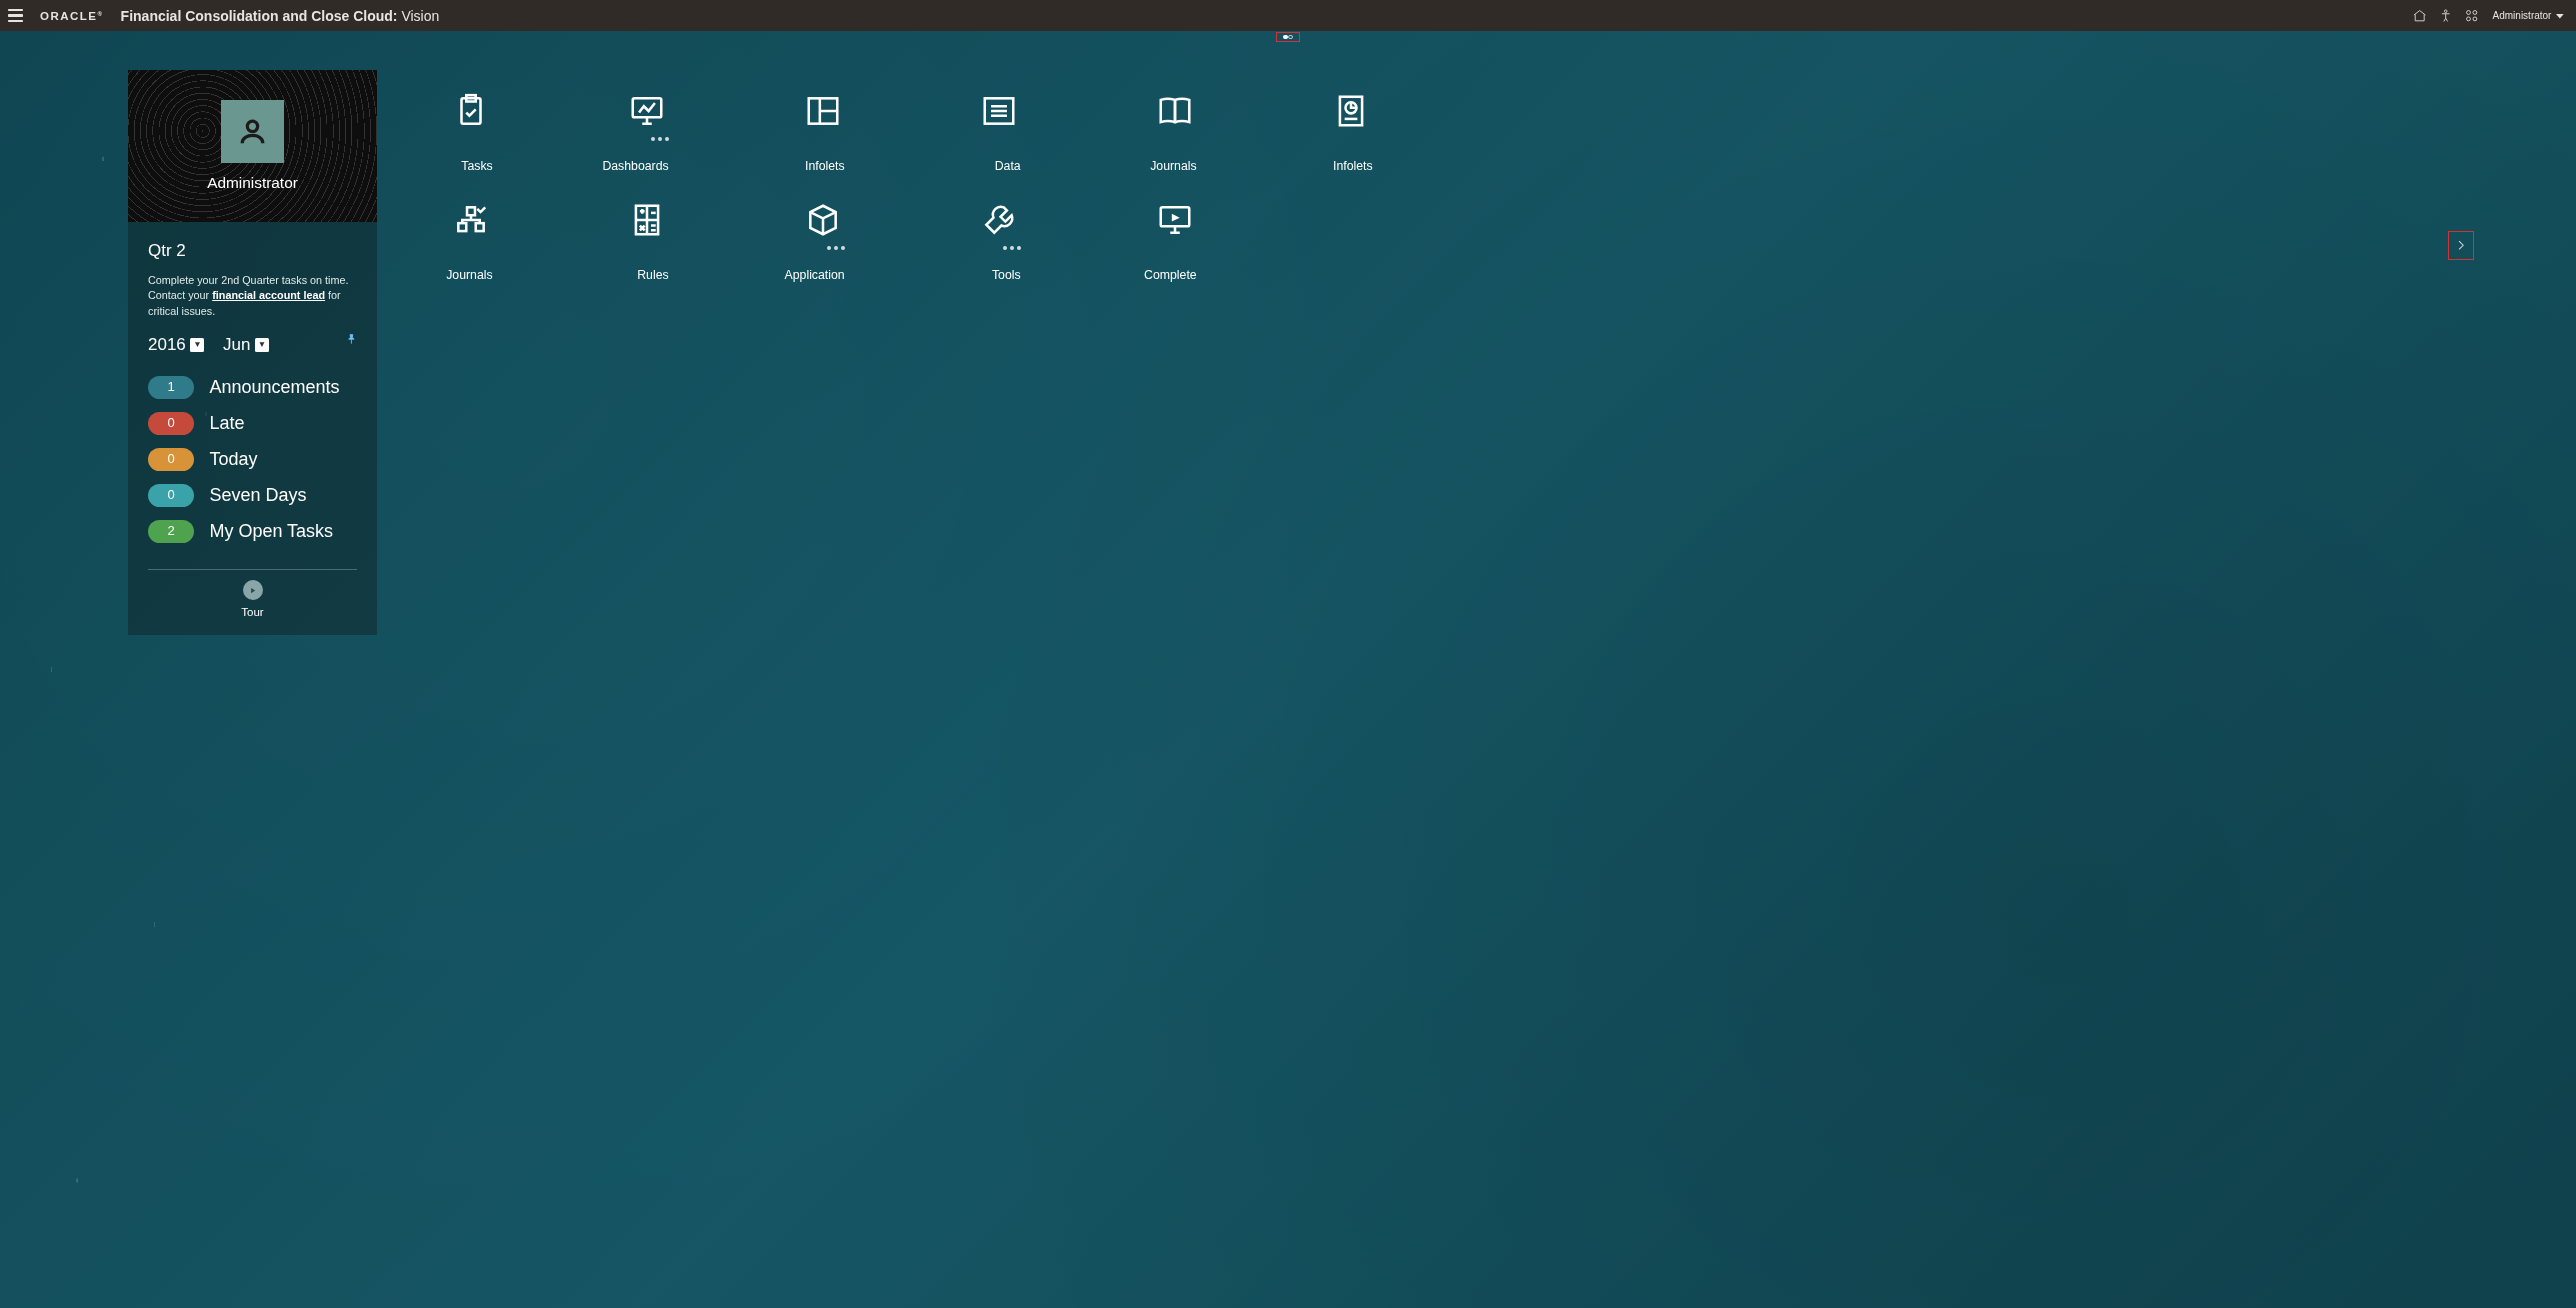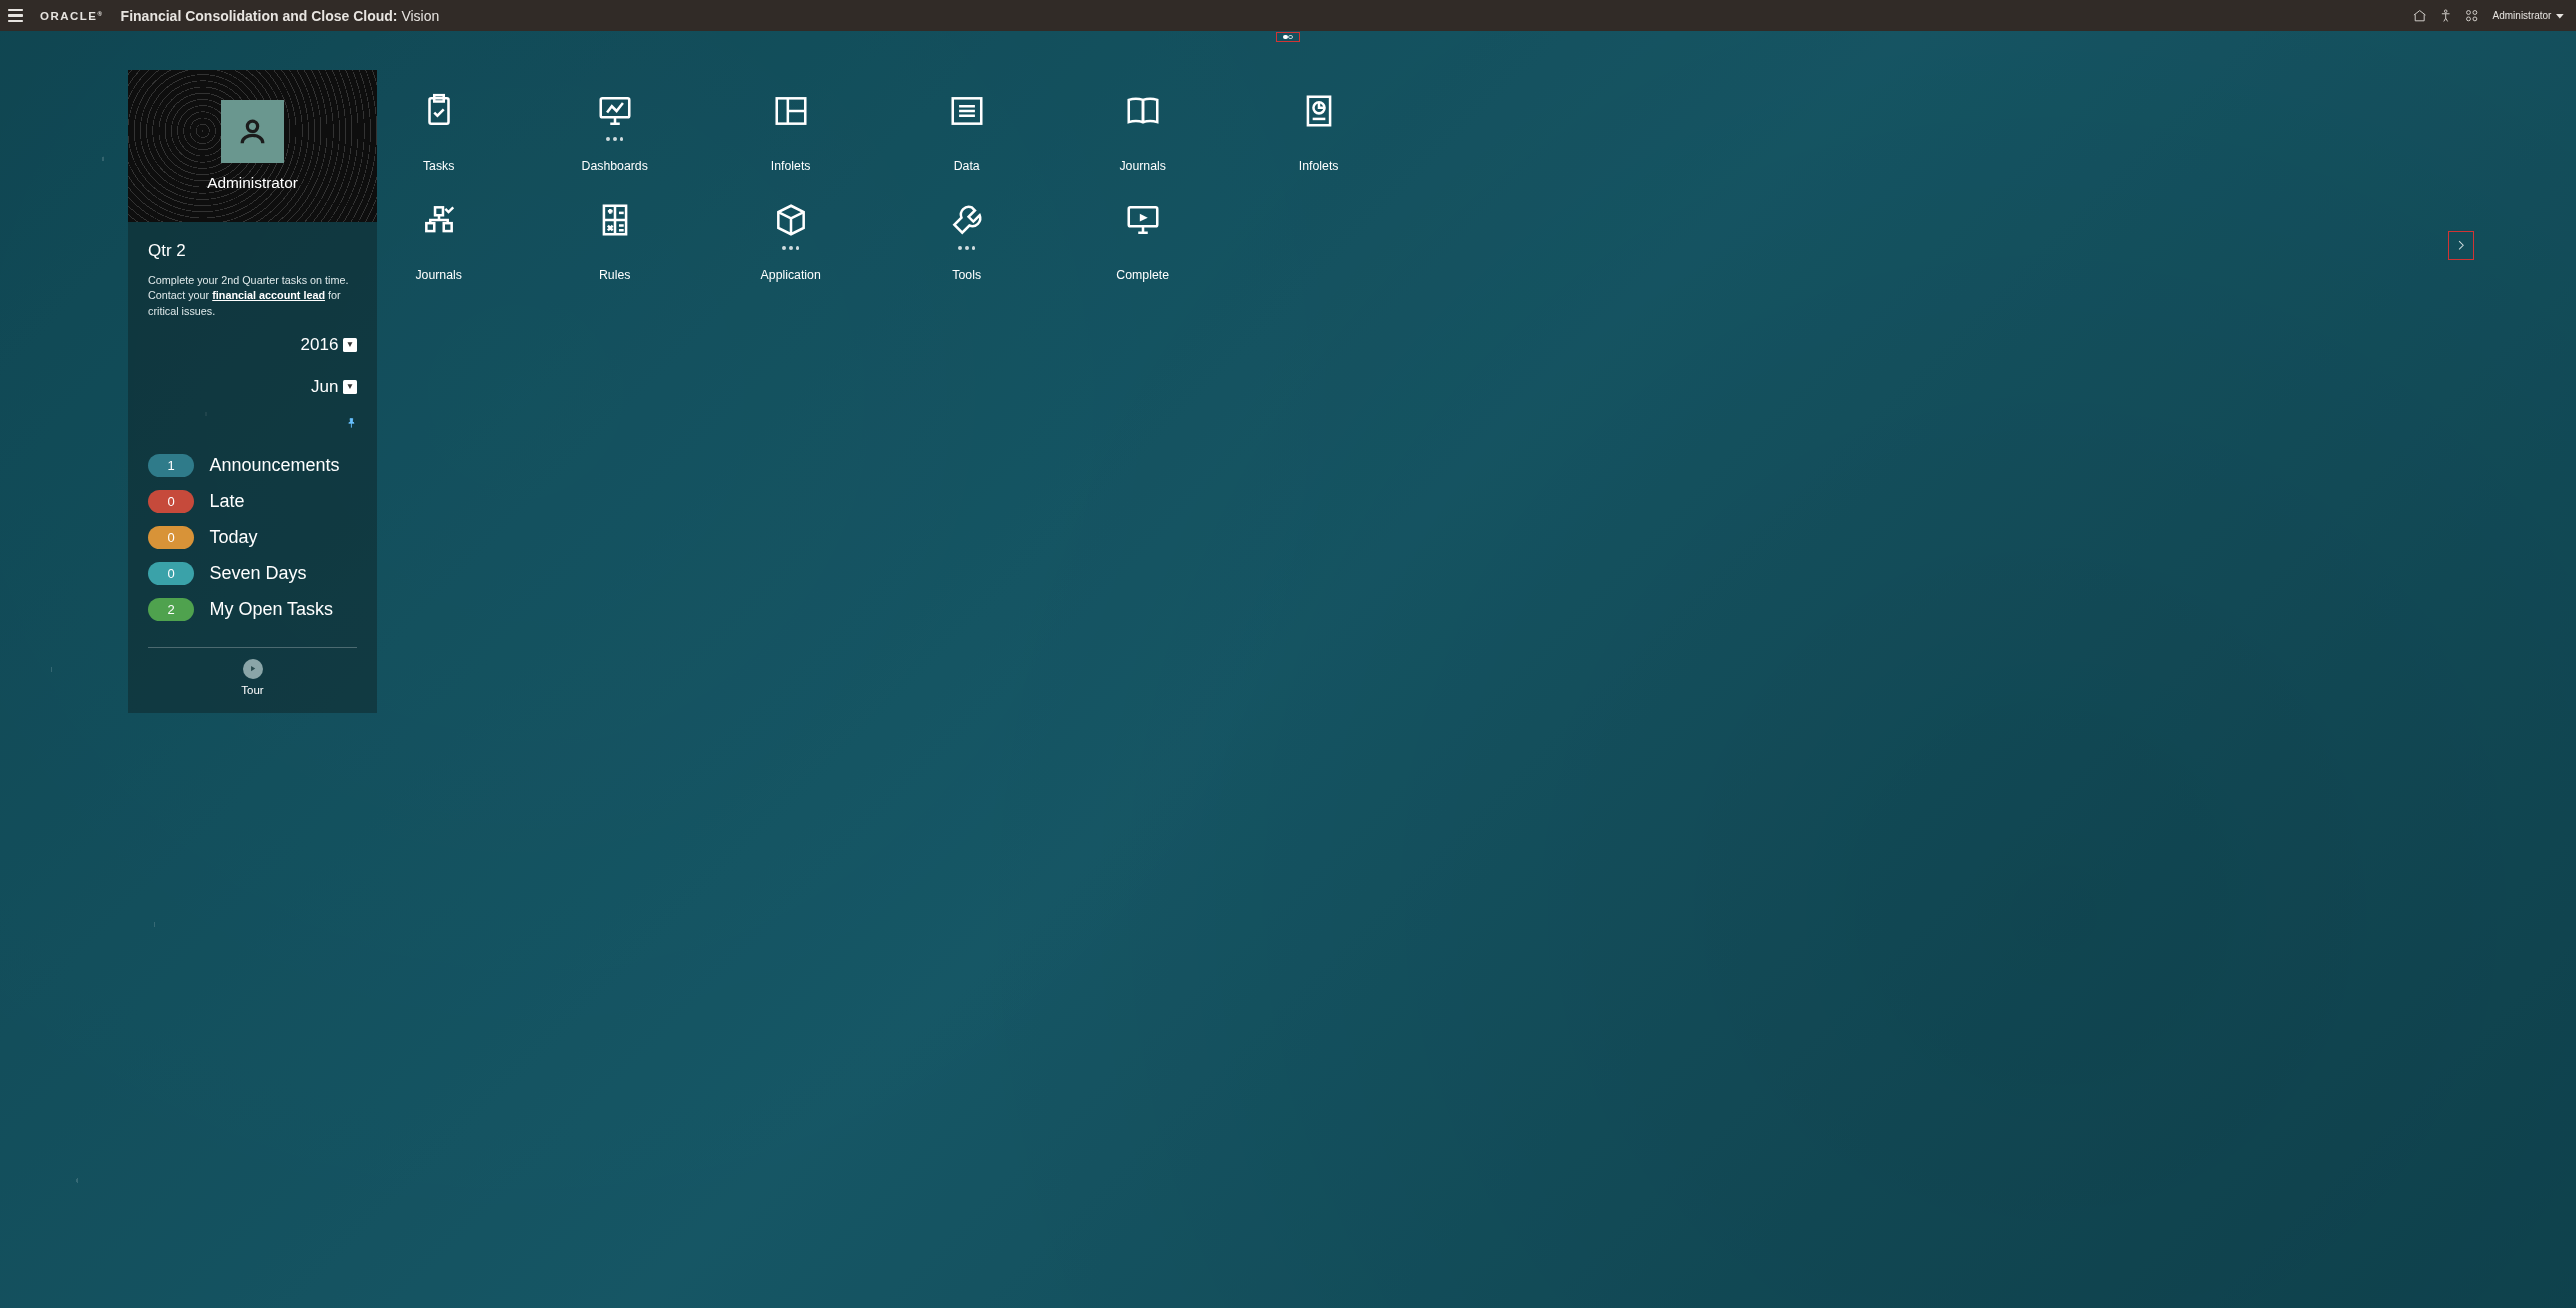--- a/index.html
+++ b/index.html
@@ -81,21 +81,21 @@
     margin-bottom:10.8px;
   }
   .avatar svg { width:31px; height:31px; stroke:#1b1b1b; stroke-width:2.5; fill:none; }
   .panel-head .uname { font-size:15.4px; font-weight:400; color:#fff; }
 
   .panel-body { padding: 17px 20px 9.2px 20px; font-size:10.8px; line-height:1.4; }
   .qtr-title { font-size:17px; font-weight:400; margin-bottom:10.8px; }
   .desc { font-size:10.8px; color:#dfe9ea; margin-bottom:14px; }
   .desc a { color:#fff; text-decoration:underline; font-weight:600;margin-top:48px; }
 
-  .period-row { display:flex; align-items:flex-end; gap:18.5px; margin-bottom:18.5px;flex-direction:column; }
+  .period-row { display:flex; align-items:flex-start; gap:18.5px; margin-bottom:18.5px; }
   .period-sel { display:flex; align-items:center; font-size:17px; font-weight:400; cursor:pointer; }
   .period-sel .dd { margin-left:4.6px; width:14px; height:14px; background:#fff; color:#333; display:flex; align-items:center; justify-content:center; font-size:8.5px; border-radius:1.5px; }
   .pin { margin-left:auto; color:#69c1ff; font-size:12.3px; cursor:pointer; }
 
   .counts { display:flex; flex-direction:column; gap:10.8px; }
   .count-row { display:flex; align-items:center; gap:15.4px; }
   .pill { min-width:46px; height:23px; border-radius:11.5px; display:flex; align-items:center; justify-content:center; font-size:13px; font-weight:500; color:#fff; }
   .pill.blue   { background:#2f7b8a; }
   .pill.red    { background:#c64a3b; }
   .pill.orange { background:#d89338; }
@@ -109,21 +109,21 @@
   .panel-footer .tour-label { font-size:11.5px; margin-top:3.1px; }
 
   
   .board {
     flex:1;
     display:flex; flex-direction:column;
     gap: 26px;
     padding-top: 20px;
   }
   .board-row { display:flex; gap: 68px; align-items:flex-start; margin-left: 7.7px; }
-  .card { width:108px; display:flex; flex-direction:column; align-items:center; cursor:pointer; }
+  .card { width:108px; display:flex; flex-direction:column; align-items:flex-end; cursor:pointer; }
   .card .tile { width:43px; height:43px; display:flex; align-items:center; justify-content:center; }
   .card .tile svg { width:38px; height:38px; stroke:#fff; fill:none; stroke-width:1.6; }
   .card .dots { display:flex; gap:3.1px; margin-top:4.6px; height:6.2px; }
   .card .dots span { width:3.8px; height:3.8px; border-radius:50%; background:rgba(255,255,255,.8); }
   .card .label { margin-top:15.4px; font-size:12.3px; color:#fff; }
 
   
   .next-page {
     position:absolute;
     right:102px;

